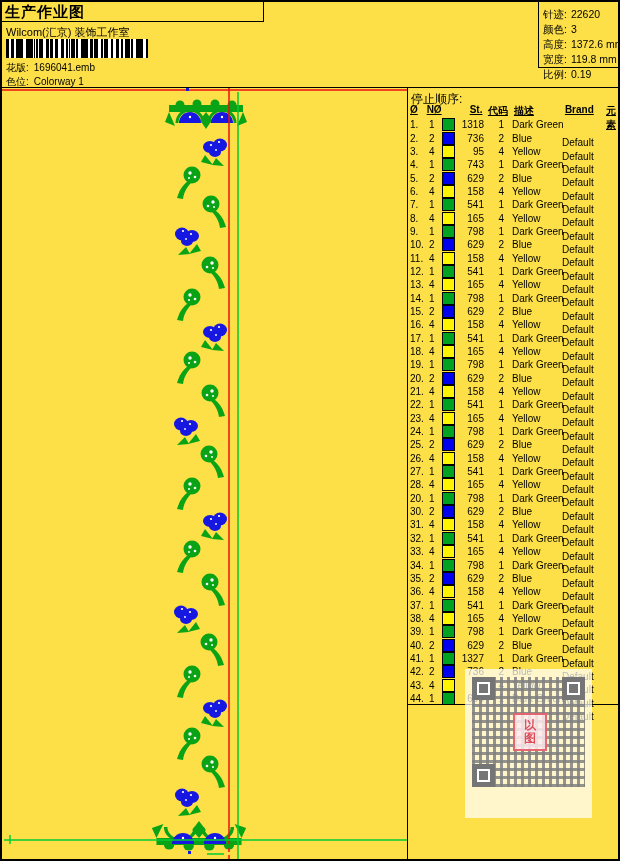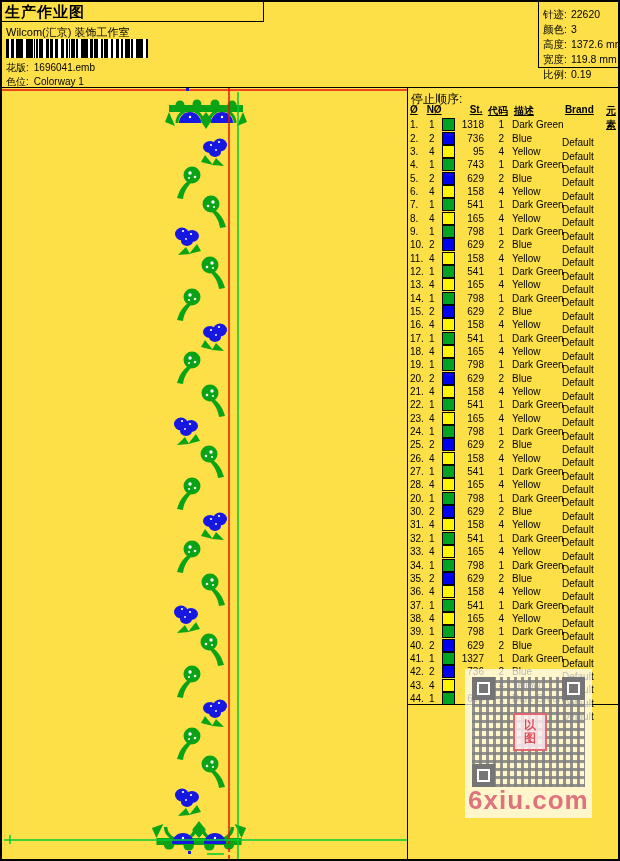--- a/index.html
+++ b/index.html
@@ -580,16 +580,15 @@
           <i></i>
         </div>
       <div class="finder f-bl">
           <i></i>
         </div>
       <div class="seal">
         <span>以</span>
         <span>图</span>
       </div>
     </div>
-    <div class="wm-text">6xiu.com</div>
   </div>
 
 </div>
 
 </body></html>

